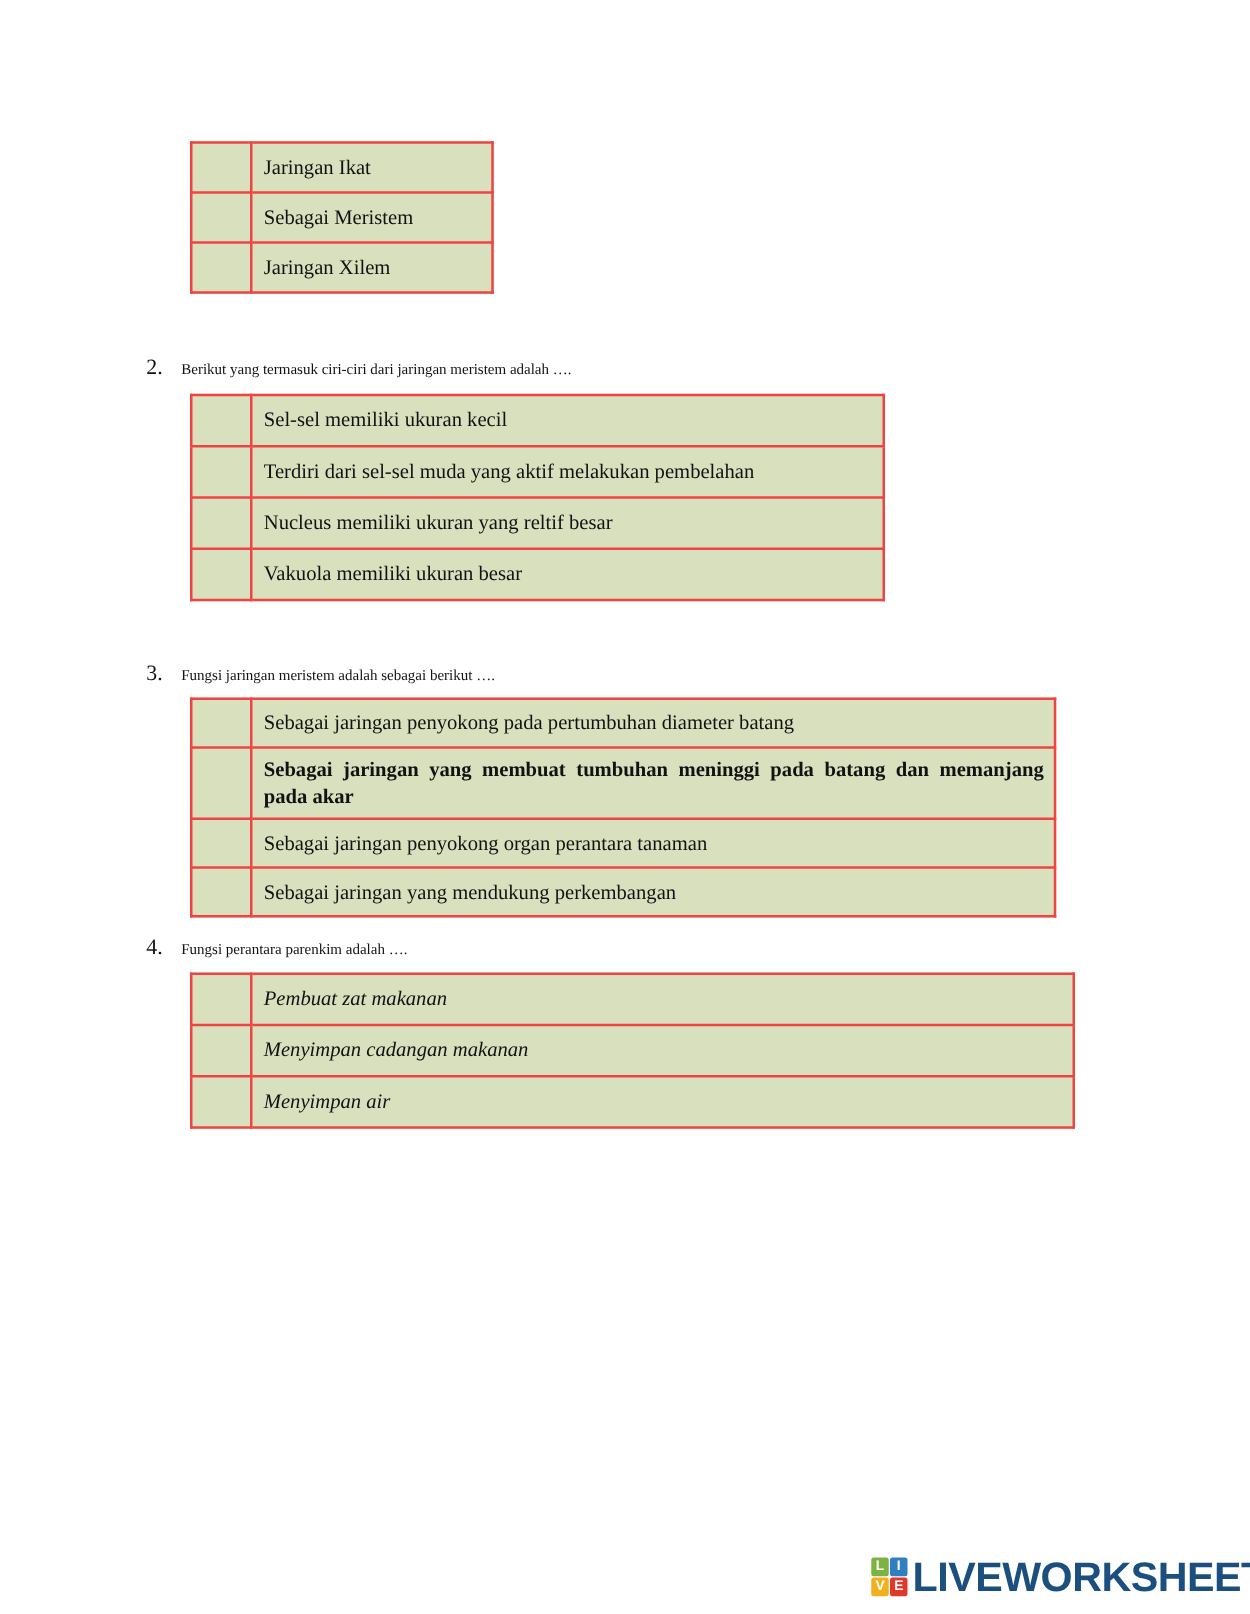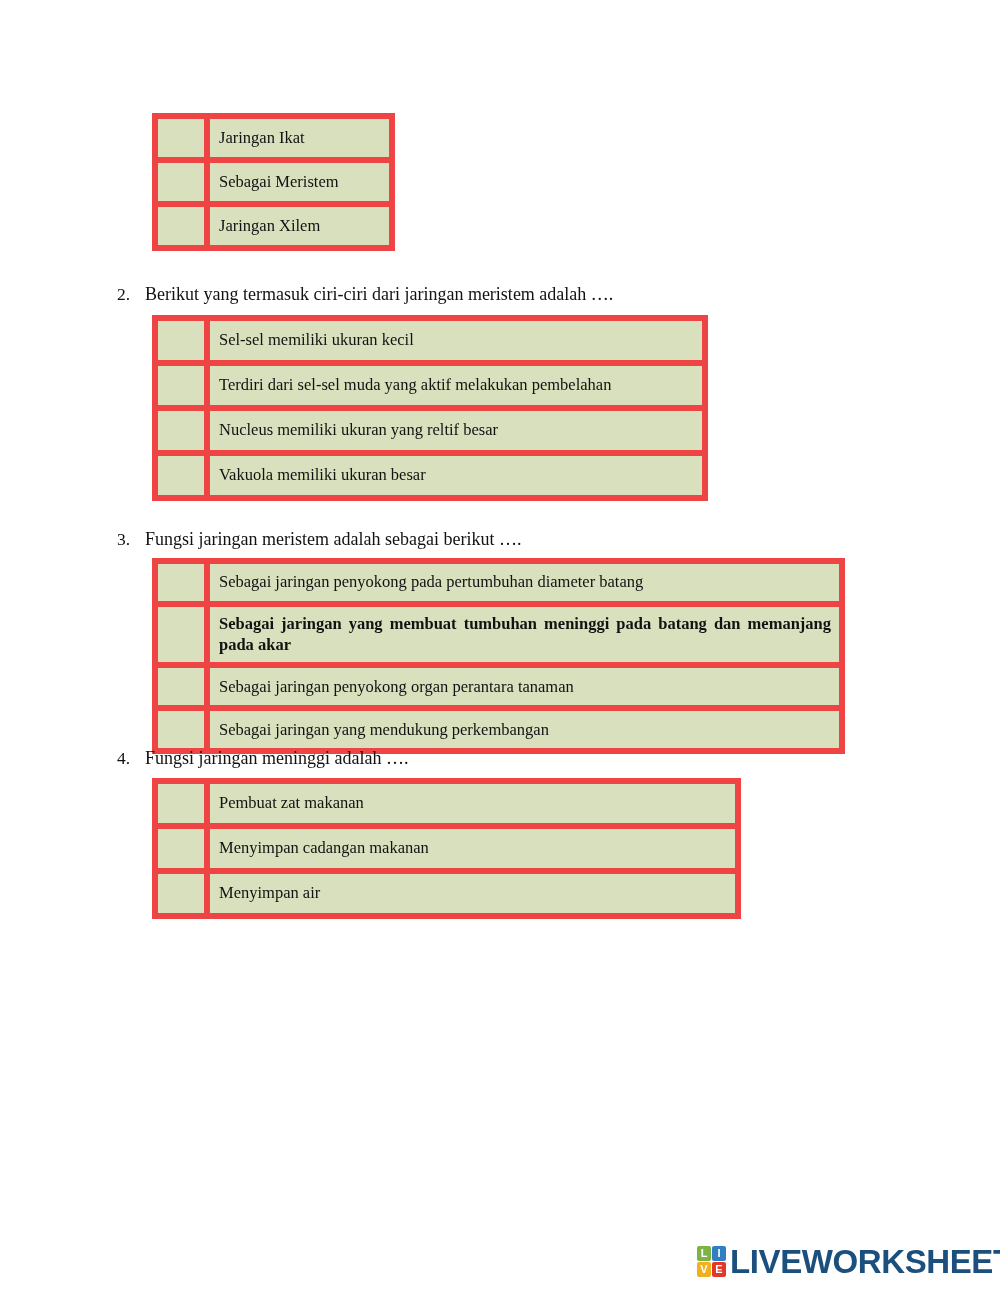--- a/index.html
+++ b/index.html
@@ -33,30 +33,30 @@
     font-size: 17.5px;
     line-height: 1.25;
     color: #121212;
     white-space: nowrap;
   }
   .qnum {
     width: 28px;
     flex: 0 0 28px;
     font-size: 17.5px;
   }
-  .qtext { font-size: 18px; }
+  .qtext { font-size: 12px; }
 
   
   table.opts {
     border-collapse: collapse;
     background: #d9e0bd;
     table-layout: fixed;
   }
   table.opts td {
-    border: 6px solid #ef4444;
+    border: 2px solid #ef4444;
     background: #d9e0bd;
     font-size: 16.5px;
     line-height: 1.28;
     color: #121212;
     vertical-align: middle;
     padding: 7px 8px 8px 8px;
   }
   table.opts td.mark {
     width: 46px;
     padding: 0;
@@ -77,21 +77,21 @@
   #table-q1 { width: 243px; }
   #table-q1 td { height: 23px; }
   #table-q1 td.mark { width: 46px; }
 
   #table-q2 { width: 556px; }
   #table-q2 td { height: 24px; }
 
   #table-q3 { width: 693px; }
   #table-q3 td { height: 22px; }
 
-  #table-q4 { width: 589px; }
+  #table-q4 { width: 708px; font-style: italic; }
   #table-q4 td { height: 24px; }
 
   
   .lw-logo {
     position: absolute;
     left: 697px;
     top: 1245px;
     display: flex;
     align-items: center;
     gap: 4px;
@@ -205,21 +205,21 @@
           <td class="mark"></td>
           <td class="label">Sebagai jaringan yang mendukung perkembangan</td>
         </tr>
       </tbody>
     </table>
   </div>
 
   <div class="qblock" style="left:117px; top:747px;">
     <div class="qline">
       <span class="qnum">4.</span>
-      <span class="qtext">Fungsi jaringan meninggi adalah ….</span>
+      <span class="qtext">Fungsi perantara parenkim adalah ….</span>
     </div>
   </div>
   <div class="qblock" style="left:152px; top:778px;">
     <table class="opts" id="table-q4">
       <tbody>
         <tr>
           <td class="mark"></td>
           <td class="label">Pembuat zat makanan</td>
         </tr>
         <tr>

